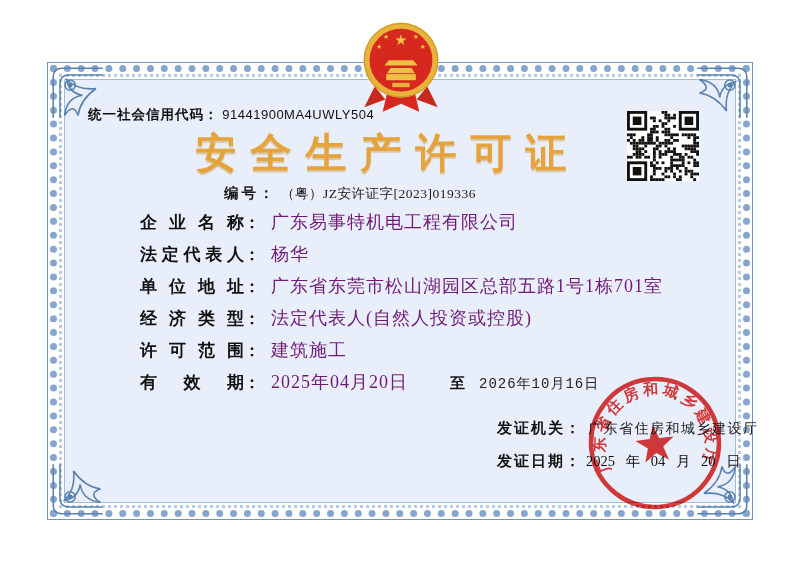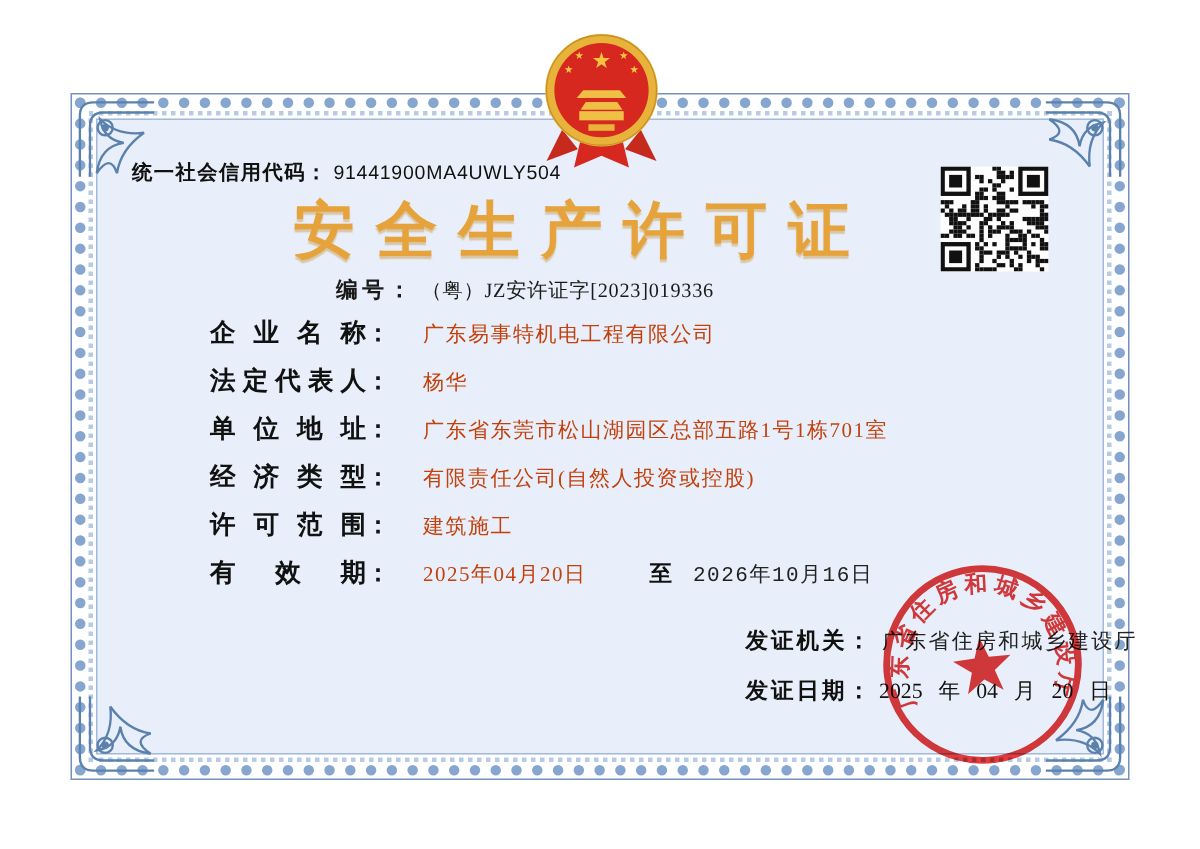--- a/index.html
+++ b/index.html
@@ -38,21 +38,21 @@
   .number-line{position:absolute;left:0;top:184px;width:700px;text-align:center;z-index:5;color:#1a1a1a;}
   .number-line .nlabel{font-weight:700;font-size:14.5px;letter-spacing:3px;}
   .number-line .nvalue{font-family:"Liberation Serif",serif;font-size:13.5px;letter-spacing:.5px;}
 
   
   .fields{position:absolute;left:140px;top:206px;width:560px;z-index:5;}
   .frow{height:32px;line-height:32px;white-space:nowrap;}
   .flabel{display:inline-block;width:104px;text-align:justify;text-align-last:justify;
           font-weight:700;font-size:17px;color:#111;vertical-align:baseline;}
   .fcolon{font-weight:700;font-size:16px;color:#111;}
-  .fvalue{font-family:"Liberation Serif",serif;font-size:14px;color:#c2410c;margin-left:22px;letter-spacing:1px;}
+  .fvalue{font-family:"Liberation Serif",serif;font-size:18px;color:#701a75;margin-left:11px;letter-spacing:1px;}
   .fto{font-weight:700;font-size:15px;margin-left:42px;color:#111;}
   .fvalue2{font-family:Liberation Mono, monospace;font-size:14px;color:#222;margin-left:14px;letter-spacing:1px;}
 
   
   .issue{position:absolute;left:497px;top:418px;z-index:5;white-space:nowrap;}
   .irow{height:33px;line-height:19px;}
   .ilabel{font-weight:700;font-size:15px;letter-spacing:2px;color:#111;}
   .ivalue{font-family:"Liberation Serif",serif;font-size:14px;color:#222;letter-spacing:1.5px;margin-left:6px;}
   .idate{font-family:"Liberation Serif",serif;font-size:14.5px;color:#111;word-spacing:7px;margin-left:4px;}
 
@@ -364,21 +364,21 @@
     <div class="frow">
       <span class="flabel">企业名称</span><span class="fcolon">：</span><span class="fvalue">广东易事特机电工程有限公司</span>
     </div>
     <div class="frow">
       <span class="flabel">法定代表人</span><span class="fcolon">：</span><span class="fvalue">杨华</span>
     </div>
     <div class="frow">
       <span class="flabel">单位地址</span><span class="fcolon">：</span><span class="fvalue">广东省东莞市松山湖园区总部五路1号1栋701室</span>
     </div>
     <div class="frow">
-      <span class="flabel">经济类型</span><span class="fcolon">：</span><span class="fvalue">有限责任公司(自然人投资或控股)</span>
+      <span class="flabel">经济类型</span><span class="fcolon">：</span><span class="fvalue">法定代表人(自然人投资或控股)</span>
     </div>
     <div class="frow">
       <span class="flabel">许可范围</span><span class="fcolon">：</span><span class="fvalue">建筑施工</span>
     </div>
     <div class="frow">
       <span class="flabel">有效期</span><span class="fcolon">：</span><span class="fvalue">2025年04月20日</span><span class="fto">至</span><span class="fvalue2">2026年10月16日</span>
     </div>
   </div>
 
   <div class="issue">

